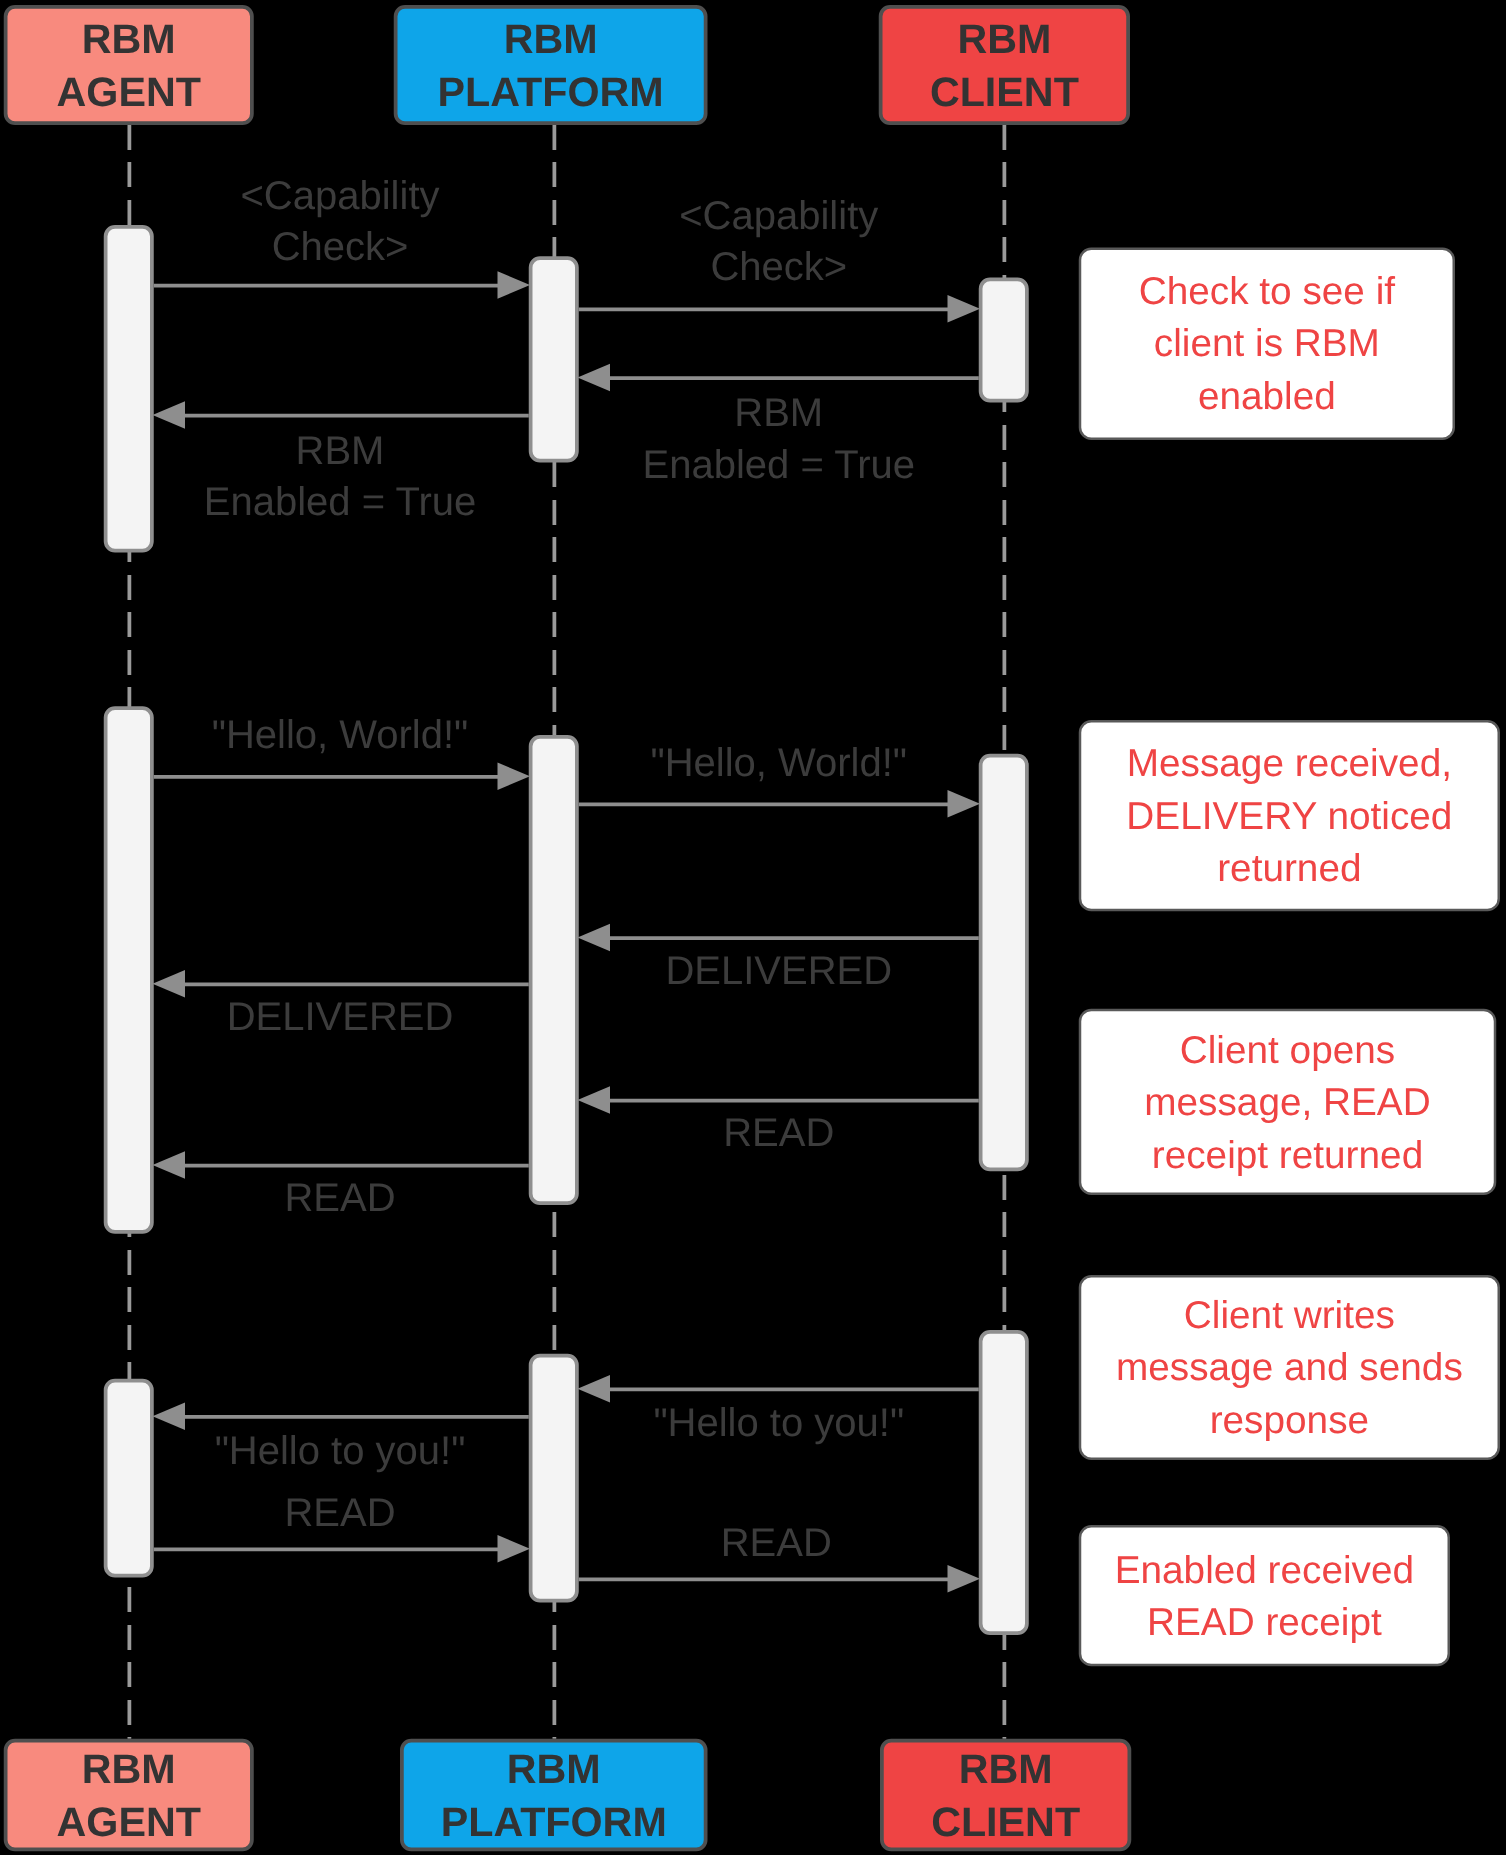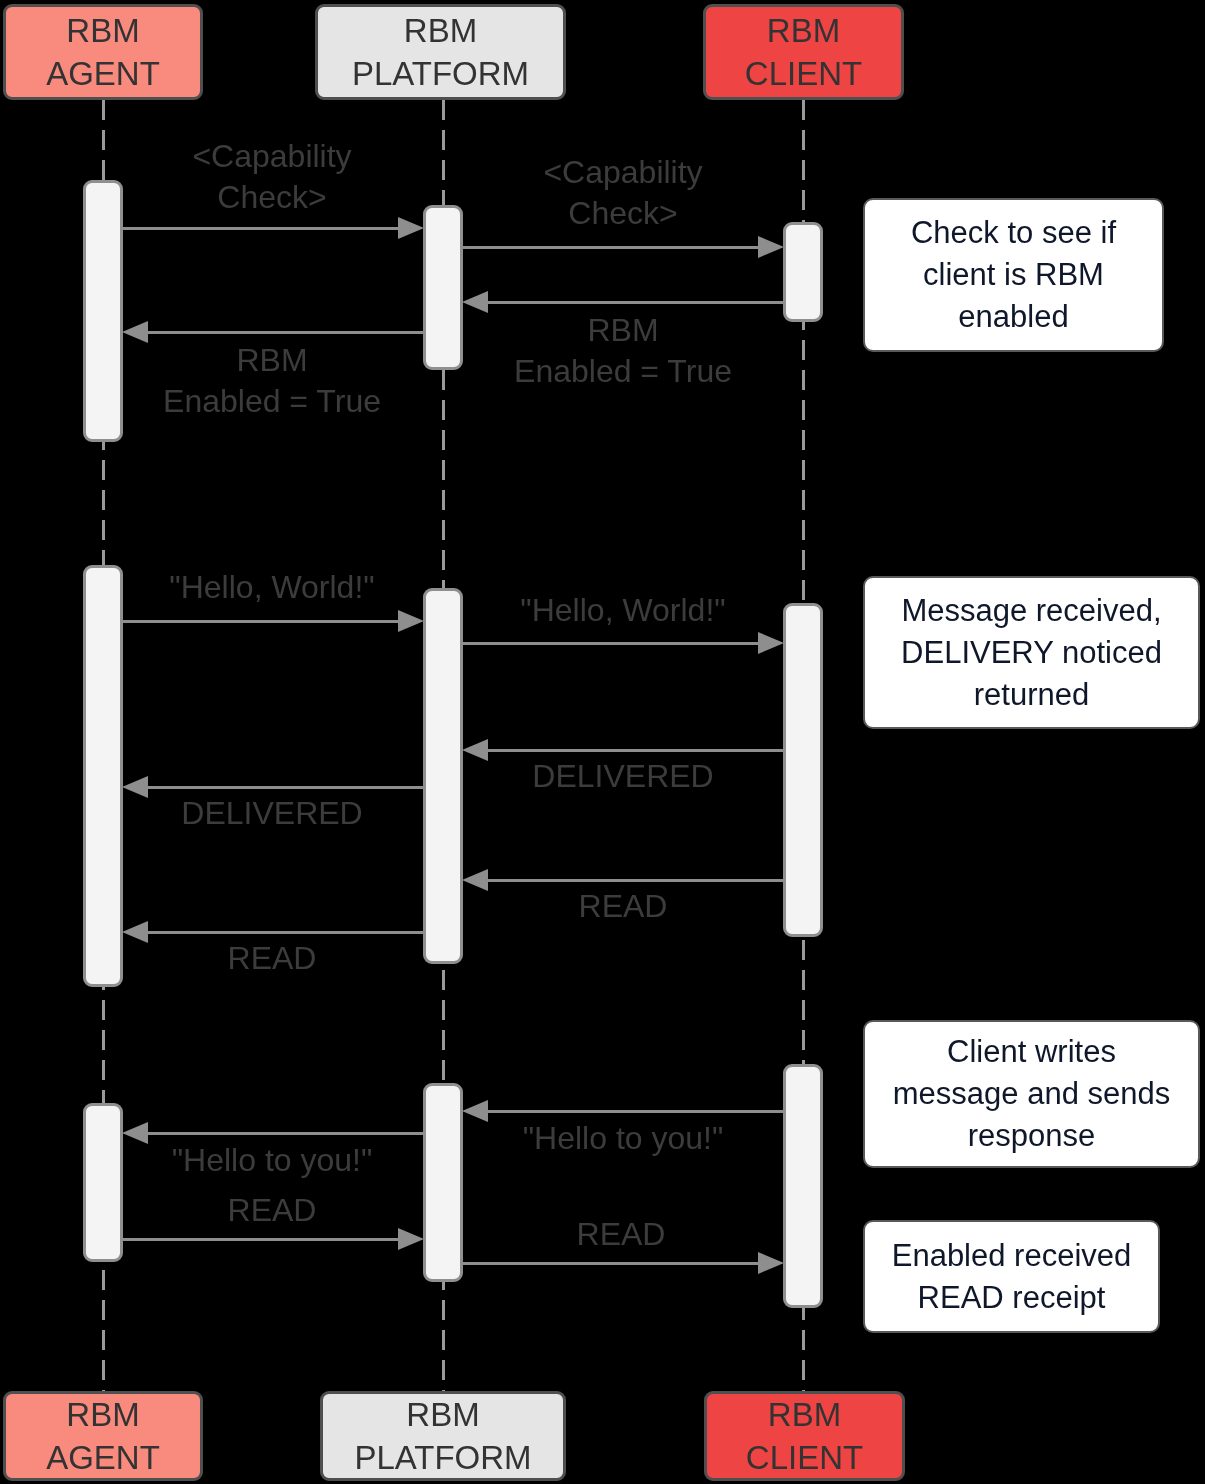--- a/index.html
+++ b/index.html
@@ -11,25 +11,25 @@
     overflow:hidden;
   }
   .lifeline{
     position:absolute;top:100px;height:1291px;width:3px;z-index:1;
     background:repeating-linear-gradient(to bottom,#9a9a9a 0 20px,transparent 20px 30px);
   }
   .actor{
     position:absolute;z-index:5;box-sizing:border-box;
     border:3px solid #4f4f4f;border-radius:9px;
     display:flex;align-items:center;justify-content:center;
-    text-align:center;font-weight:normal;font-size:33px;line-height:43px;color:#333;
+    text-align:center;font-weight:bold;font-size:33px;line-height:43px;color:#333;
     padding:0 12px;
   }
   .actor.agent{background:#F88A7E;}
-  .actor.platform{background:#e5e5e5;}
+  .actor.platform{background:#0ea5e9;}
   .actor.client{background:#ef4444;}
   .bar{
     position:absolute;width:40px;z-index:2;box-sizing:border-box;
     background:#f4f4f4;border:3px solid #8f8f8f;border-radius:9px;
   }
   .arrow{position:absolute;height:0;z-index:3;}
   .arrow .line{position:absolute;top:-1.5px;height:3px;background:#8e8e8e;}
   .arrow.right .line{left:0;right:24px;}
   .arrow.left  .line{left:24px;right:0;}
   .arrow .head{position:absolute;top:-11px;width:0;height:0;
@@ -38,21 +38,21 @@
   .arrow.left  .head{left:-1px;border-right:26px solid #8e8e8e;}
   .msg-label{
     position:absolute;z-index:4;transform:translateX(-50%);
     text-align:center;font-size:32px;line-height:41px;color:#3c3c3c;
     white-space:pre-line;
   }
   .note{
     position:absolute;z-index:4;box-sizing:border-box;
     background:#fff;border:2px solid #595959;border-radius:10px;
     display:flex;align-items:center;justify-content:center;
-    text-align:center;font-size:31px;line-height:42px;color:#0f172a;
+    text-align:center;font-size:31px;line-height:42px;color:#ef4444;
     white-space:pre-line;padding:6px 10px;
   }
 </style>
 </head>
 <body>
 
 <div id="diagram">
 
   <div class="lifeline" style="left:102px"></div>
   <div class="lifeline" style="left:442px"></div>
@@ -163,19 +163,22 @@
     <div class="line"></div>
       <div class="head"></div>
   </div>
 
   <div class="note" style="left:863px;top:198px;width:301px;height:154px">Check to see if
 client is RBM
 enabled</div>
   <div class="note" style="left:863px;top:576px;width:337px;height:153px">Message received,
 DELIVERY noticed
 returned</div>
+  <div class="note" style="left:863px;top:807px;width:334px;height:149px">Client opens
+message, READ
+receipt returned</div>
   <div class="note" style="left:863px;top:1020px;width:337px;height:148px">Client writes
 message and sends
 response</div>
   <div class="note" style="left:863px;top:1220px;width:297px;height:113px">Enabled received
 READ receipt</div>
 
 </div>
 
 </body></html>

